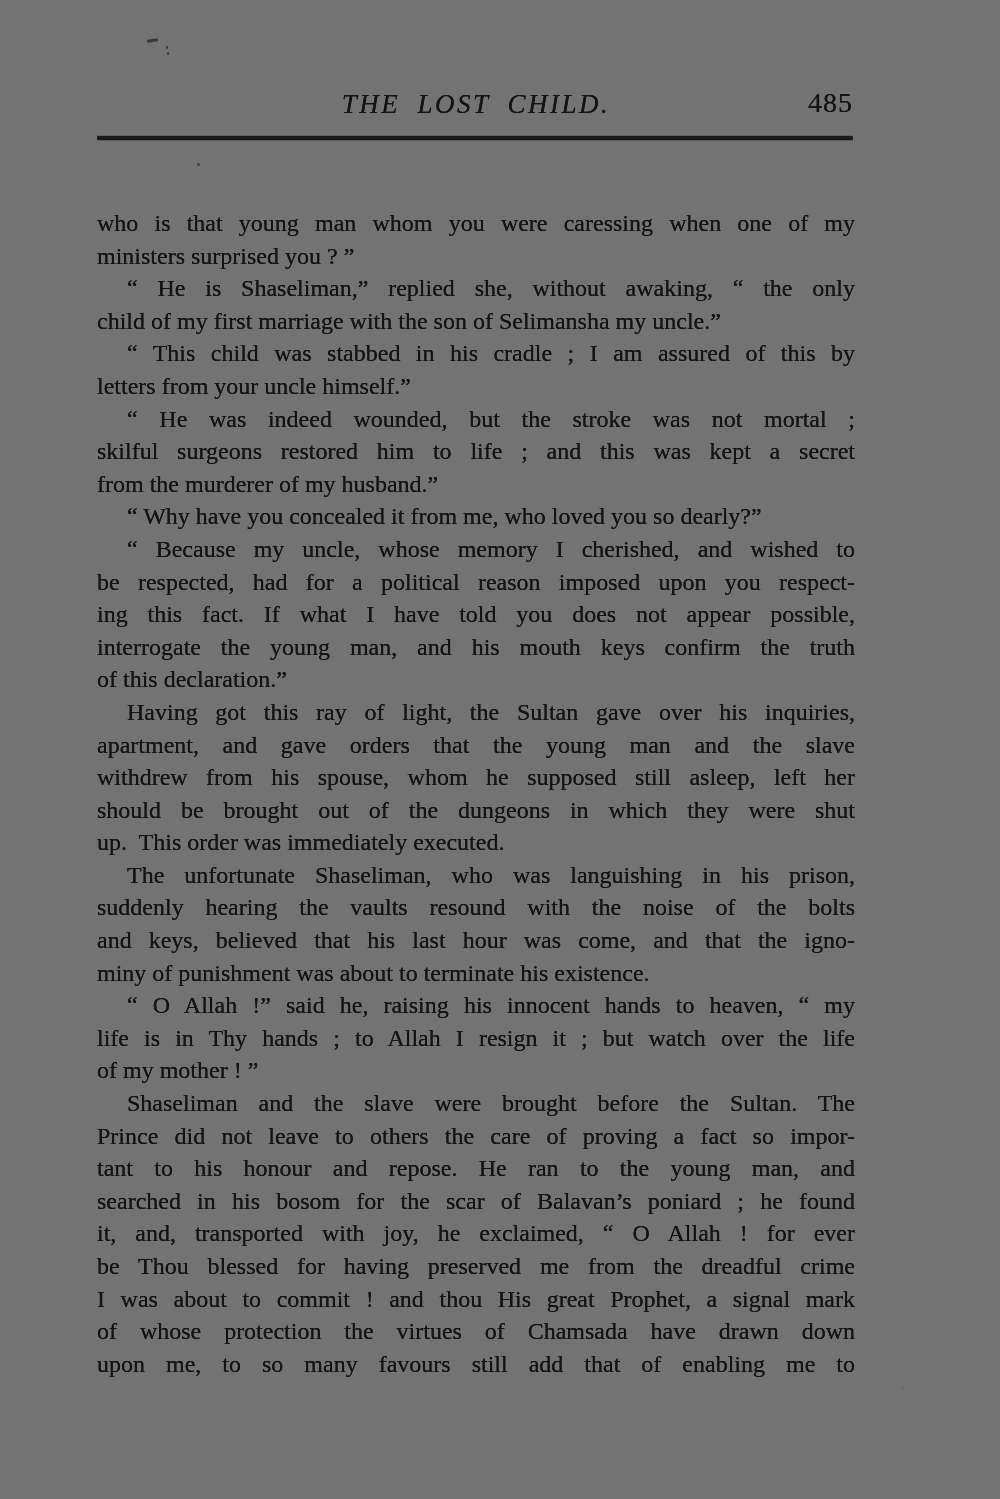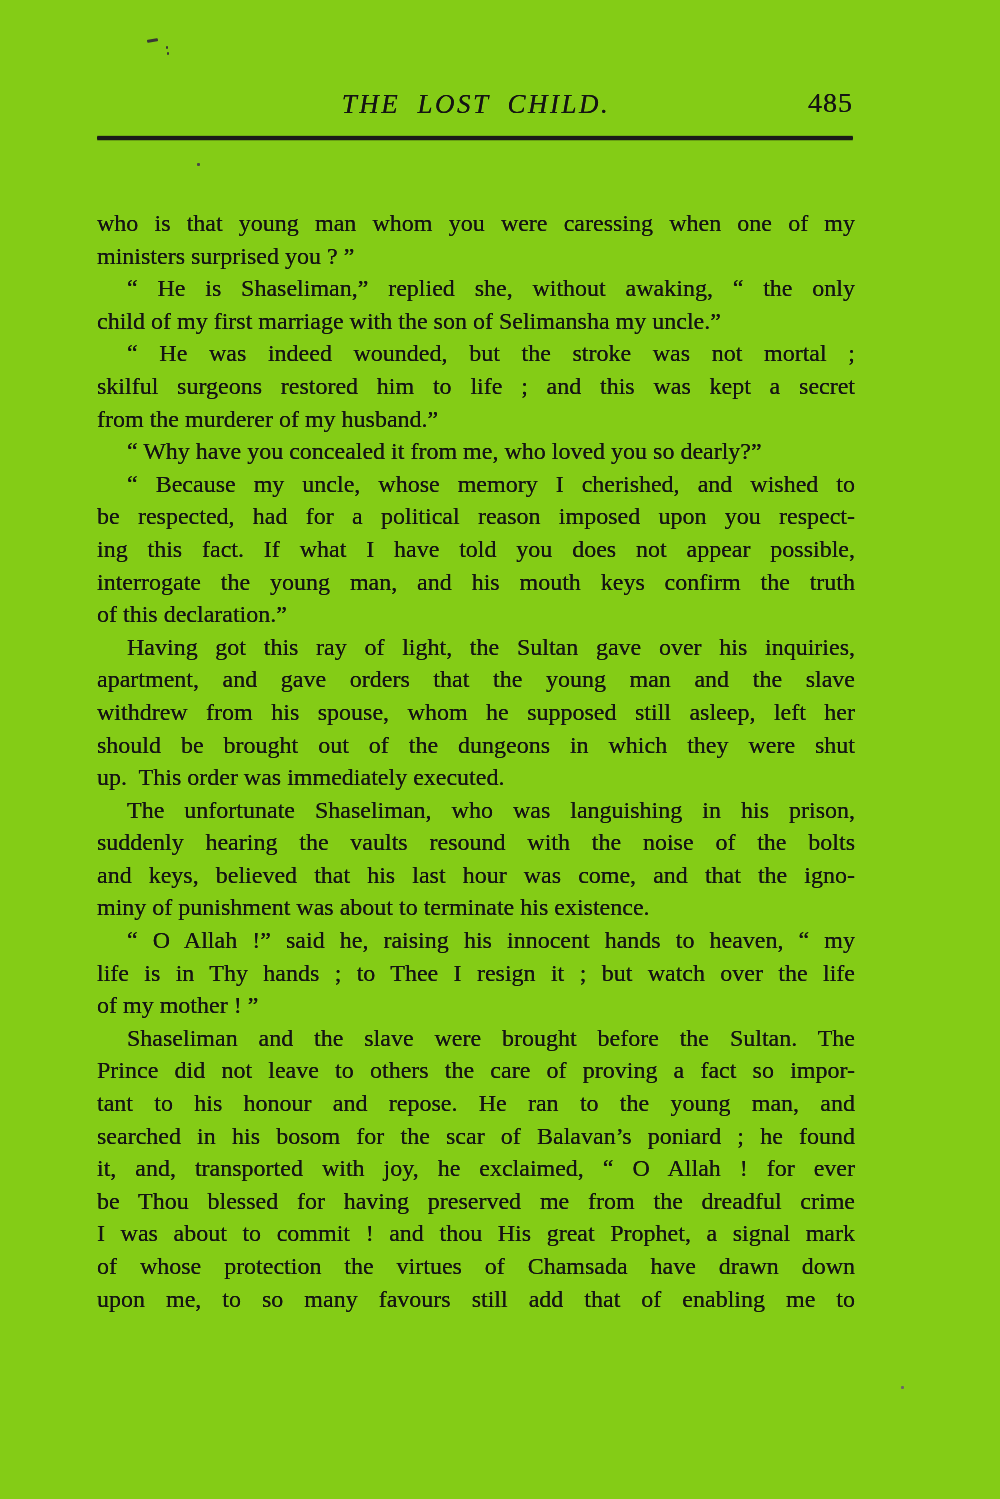--- a/index.html
+++ b/index.html
@@ -11,21 +11,21 @@
     height: 1499px;
     background: #fdfdfc;
     position: relative;
     overflow: hidden;
     font-family: "Liberation Serif", "DejaVu Serif", serif;
     color: #151413;
   }
   .scan-page {
     position: absolute;
     inset: 0;
-    background: #84cc16;
+    background: #737373;
   }
   
   .running-header {
     position: absolute;
     left: 97px;
     top: 91px;
     width: 758px;
     height: 34px;
   }
   .header-title {
@@ -115,20 +115,24 @@
   <div class="text-block">
       <div class="paragraph">
         <div class="line">who is that young man whom you were caressing when one of my</div>
         <div class="line last">ministers surprised you ? ”</div>
       </div>
       <div class="paragraph">
         <div class="line indent">“ He is Shaseliman,” replied she, without awaking, “ the only</div>
         <div class="line last">child of my first marriage with the son of Selimansha my uncle.”</div>
       </div>
       <div class="paragraph">
+        <div class="line indent">“ This child was stabbed in his cradle ; I am assured of this by</div>
+        <div class="line last">letters from your uncle himself.”</div>
+      </div>
+      <div class="paragraph">
         <div class="line indent">“ He was indeed wounded, but the stroke was not mortal ;</div>
         <div class="line">skilful surgeons restored him to life ; and this was kept a secret</div>
         <div class="line last">from the murderer of my husband.”</div>
       </div>
       <div class="paragraph">
         <div class="line last indent">“ Why have you concealed it from me, who loved you so dearly?”</div>
       </div>
       <div class="paragraph">
         <div class="line indent">“ Because my uncle, whose memory I cherished, and wished to</div>
         <div class="line">be respected, had for a political reason imposed upon you respect-</div>
@@ -144,21 +148,21 @@
         <div class="line last">up.&nbsp; This order was immediately executed.</div>
       </div>
       <div class="paragraph">
         <div class="line indent">The unfortunate Shaseliman, who was languishing in his prison,</div>
         <div class="line">suddenly hearing the vaults resound with the noise of the bolts</div>
         <div class="line">and keys, believed that his last hour was come, and that the igno-</div>
         <div class="line last">miny of punishment was about to terminate his existence.</div>
       </div>
       <div class="paragraph">
         <div class="line indent">“ O Allah !” said he, raising his innocent hands to heaven, “ my</div>
-        <div class="line">life is in Thy hands ; to Thee I resign it ; but watch over the life</div>
+        <div class="line">life is in Thy hands ; to Allah I resign it ; but watch over the life</div>
         <div class="line last">of my mother ! ”</div>
       </div>
       <div class="paragraph">
         <div class="line indent">Shaseliman and the slave were brought before the Sultan.  The</div>
         <div class="line">Prince did not leave to others the care of proving a fact so impor-</div>
         <div class="line">tant to his honour and repose.  He ran to the young man, and</div>
         <div class="line">searched in his bosom for the scar of Balavan’s poniard ; he found</div>
         <div class="line">it, and, transported with joy, he exclaimed, “ O Allah !  for ever</div>
         <div class="line">be Thou blessed for having preserved me from the dreadful crime</div>
         <div class="line">I was about to commit !  and thou His great Prophet, a signal mark</div>

